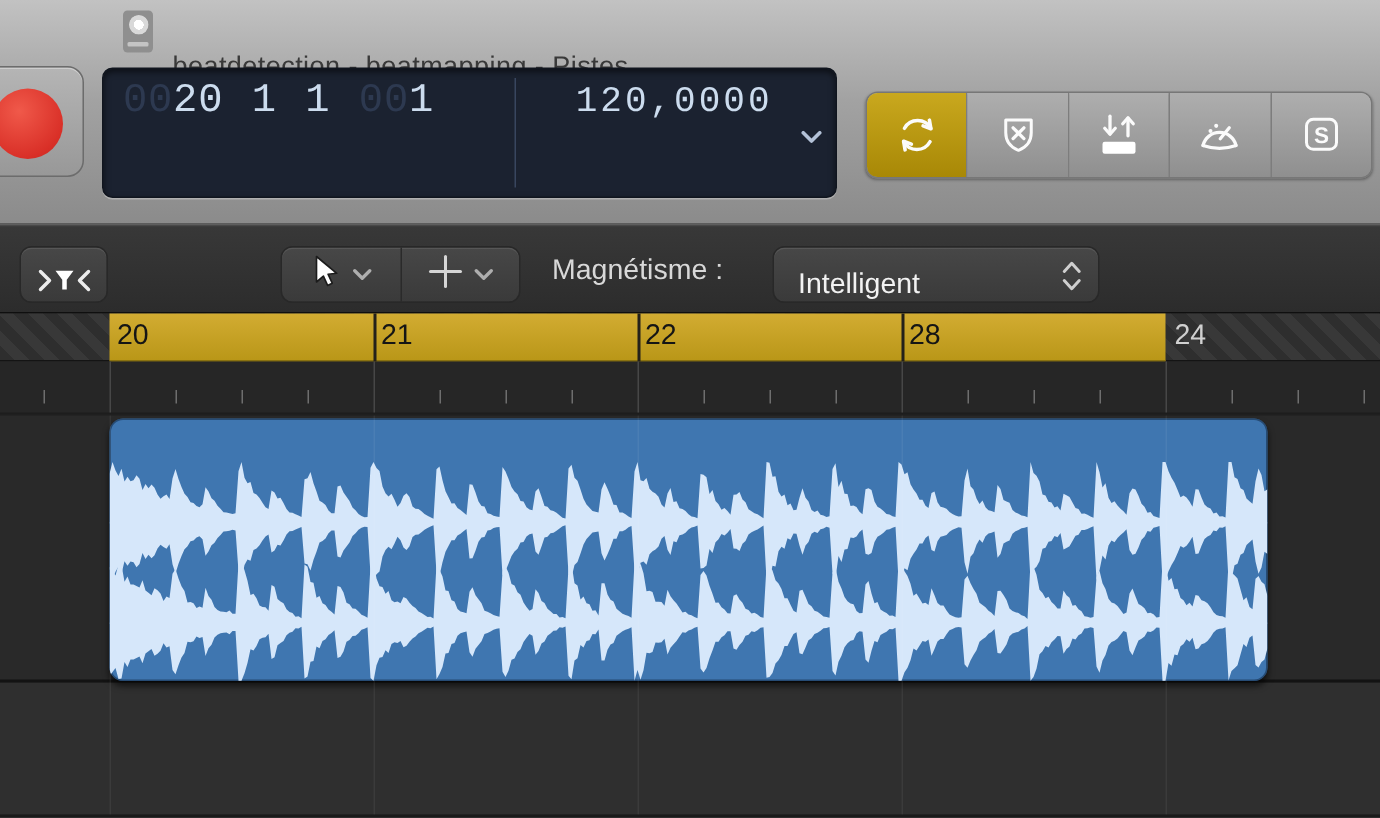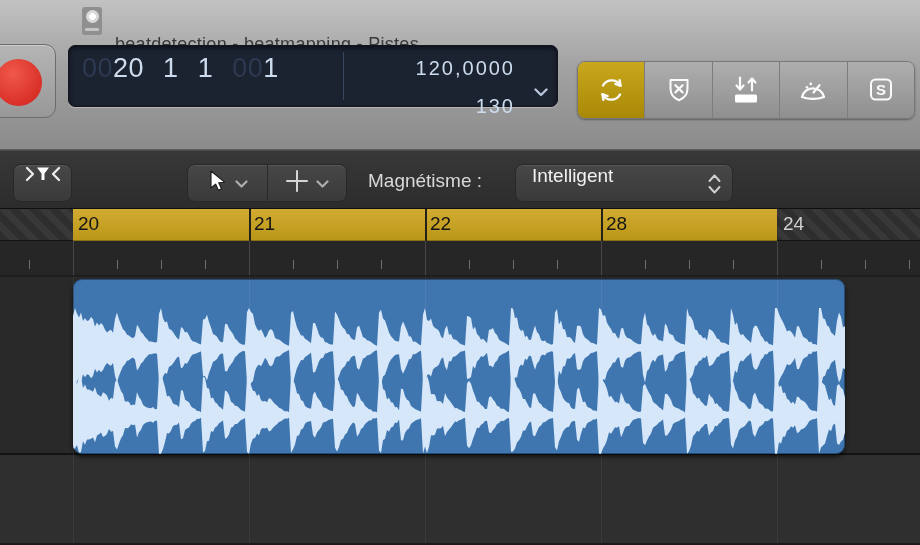--- a/index.html
+++ b/index.html
@@ -18,50 +18,50 @@
     border-radius:50%; background:radial-gradient(#ffffff 0 35%, #d9d9d9 36% 70%, #bcbcbc 71%); }
   .proj-icon .lbl { position:absolute; left:3px; bottom:4px; width:14px; height:3px; background:#c4c4c4; border-radius:1px; }
   .win-title { position:absolute; left:115px; top:6px; font-size:18px; letter-spacing:.3px; color:#393939; white-space:nowrap;margin-top:28px; }
   
   .record-btn { position:absolute; left:-36px; top:44px; width:92px; height:74px;
     border-radius:11px; background:linear-gradient(#b5b5b5,#989898);
     border:1px solid #6c6c6c; box-shadow:inset 0 1px 0 #cdcdcd; }
   .record-dot { position:absolute; left:30px; top:14px; width:47px; height:47px; border-radius:50%;
     background:radial-gradient(circle at 38% 32%, #f0594a, #d92f27 72%, #c02820); }
   
-  .lcd { position:absolute; left:68px; top:45px; width:490px; height:62px;
+  .lcd { position:absolute; left:68px; top:45px; width:490px; height:87px;
     background:#1b2230; border-radius:7px; border:1px solid #10151e;
     box-shadow:0 1px 0 rgba(255,255,255,.3), inset 0 2px 4px rgba(0,0,0,.55);
-    color:#ccdcee; }
+    color:#ccdcee;font-family:Liberation Mono, monospace; }
   .lcd-row { position:absolute; left:13px; height:39px; line-height:39px;
     font-size:27px; letter-spacing:.5px; white-space:nowrap; }
   .lcd-row.r1 { top:3px; } .lcd-row.r2 { top:41px; }
   .lcd .dim { color:#2d3950; }
   .lcd .gap { display:inline-block; width:19px; }
   .lcd-tempo { position:absolute; right:42px; height:39px; line-height:39px;
-    font-size:20px; letter-spacing:2px; text-align:right;margin-left:12px; }
+    font-size:24px; letter-spacing:2px; text-align:right;margin-left:12px; }
   .lcd-tempo.r1 { top:3px; } .lcd-tempo.r2 { top:41px; }
   .lcd-divider { position:absolute; left:274px; top:6px; bottom:6px; width:1px; background:#39465f; }
   .lcd-chevron { position:absolute; right:9px; top:37px; }
   
   .modes { position:absolute; left:577px; top:61px; width:338px; height:58px;
     display:flex; border-radius:8px; overflow:hidden; border:1px solid #777;
     box-shadow:0 1px 2px rgba(0,0,0,.35), inset 0 1px 0 rgba(255,255,255,.35); }
   .mode { flex:1; display:flex; align-items:center; justify-content:center;
     background:linear-gradient(#aeaeae,#8f8f8f); border-right:1px solid #7d7d7d; cursor:default; }
   .mode:last-child { border-right:none; }
   .mode.active { background:linear-gradient(#c9a81e,#a88806); }
   .mode svg { display:block; }
   
   .toolbar { position:absolute; top:150px; left:0; right:0; height:59px;
     background:linear-gradient(#383838,#2c2c2c);
     border-top:1px solid #494949; border-bottom:1px solid #0f0f0f; }
   .tb-btn { position:absolute; top:13px; height:38px; border-radius:8px;
     background:linear-gradient(#474747,#3a3a3a); border:1px solid #282828;
-    box-shadow:inset 0 1px 0 rgba(255,255,255,.09); display:flex; align-items:flex-start; }
+    box-shadow:inset 0 1px 0 rgba(255,255,255,.09); display:flex; align-items:flex-end; }
   .catch-btn { left:13px; width:59px; justify-content:center; }
   .tools-group { left:187px; width:160px; }
   .tool-half { flex:1; height:100%; display:flex; align-items:center; justify-content:center; gap:7px; }
   .tool-half.first { border-right:1px solid #2a2a2a; }
   .tb-label { position:absolute; top:0; height:59px; line-height:59px; font-size:19px; color:#d8d8d8; white-space:nowrap; }
   .snap-dd { left:515px; width:218px; padding-left:16px; font-size:19px; color:#f2f2f2; }
   .snap-dd .ddchev { position:absolute; right:11px; top:8px; }
   
   .ruler { position:absolute; top:209px; left:0; width:920px; height:32px;
     background:repeating-linear-gradient(45deg,#2e2e2e 0 7px,#383838 7px 14px);
@@ -106,21 +106,20 @@
     <div class="record-btn">
       <div class="record-dot"></div>
     </div>
 
     <div class="lcd">
       <div class="lcd-row r1">
         <span class="dim">00</span><span>20</span><span class="gap"></span><span>1</span><span class="gap"></span><span>1</span><span class="gap"></span><span class="dim">00</span><span>1</span>
       </div>
       <div class="lcd-divider"></div>
       <div class="lcd-tempo r1">120,0000</div>
-      <div class="lcd-tempo r2">130</div>
       <div class="lcd-chevron">
         <svg width="14" height="9" viewBox="0 0 14 9">
             <polyline points="1.5,1.5 7,7 12.5,1.5" fill="none" stroke="#b4c2d8" stroke-width="2.4" stroke-linecap="round" stroke-linejoin="round"></polyline>
           </svg>
       </div>
     </div>
 
     <div class="modes">
       <div class="mode active">
         <span>

